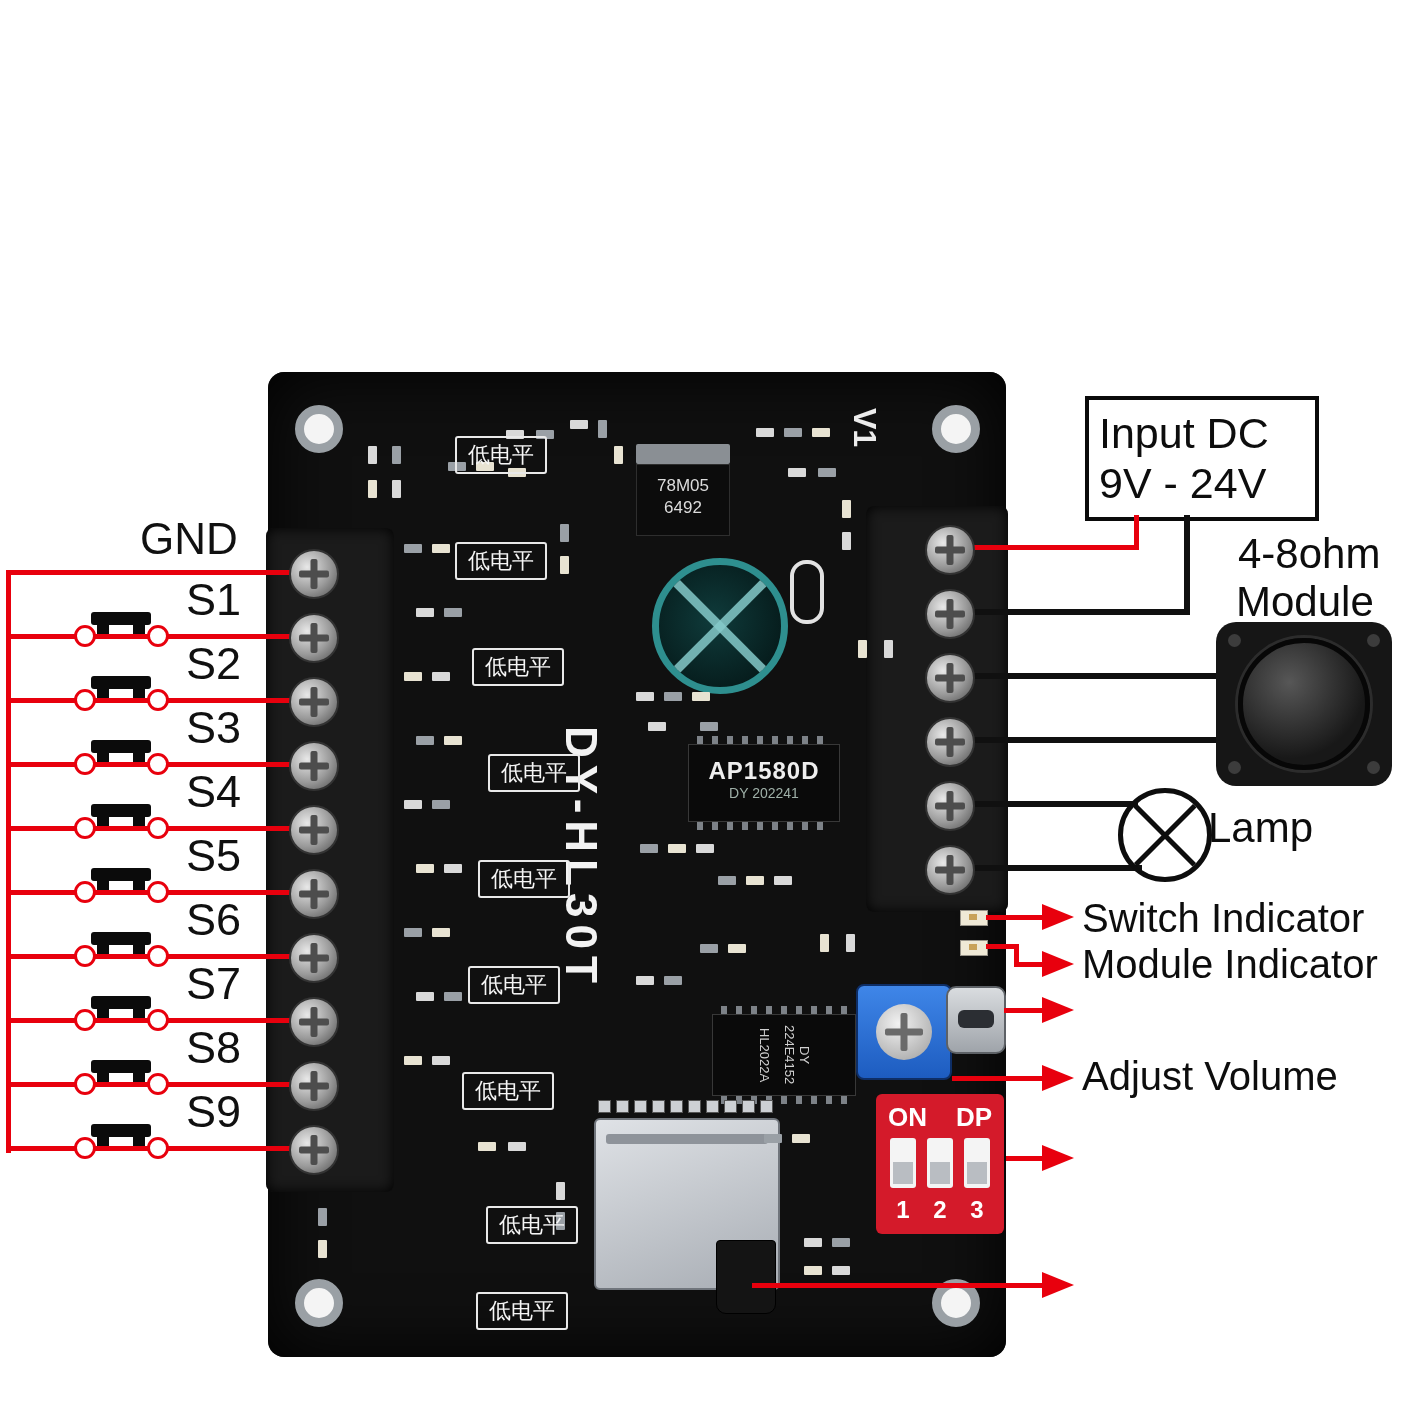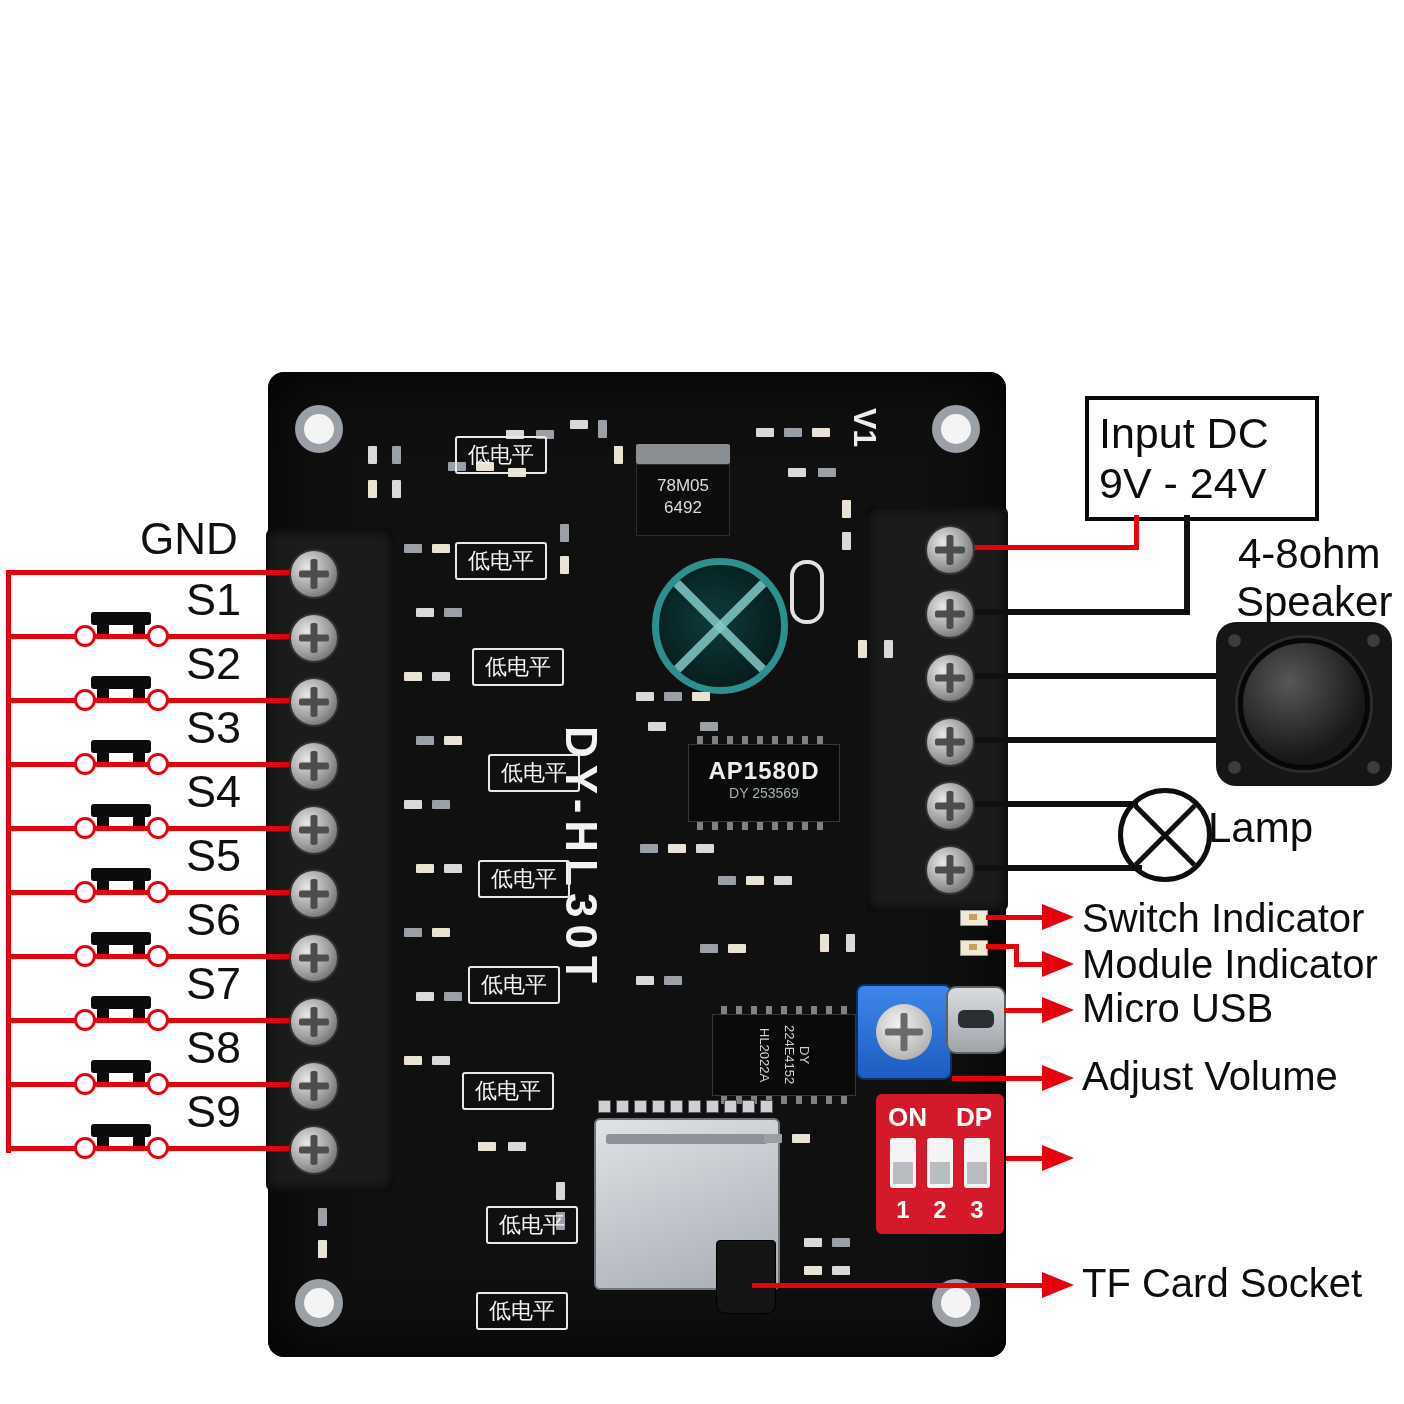--- a/index.html
+++ b/index.html
@@ -122,21 +122,21 @@
   </div>
 
   <div id="cap">
       <i class="r1"></i>
       <i class="r2"></i>
     </div>
   <div id="oval"></div>
 
   <div id="chip1" class="chip">
     <div class="l1">AP1580D</div>
-    <div class="l2">DY 253569</div>
+    <div class="l2">DY 202241</div>
   </div>
 
   <div id="chip2" class="chip">
     <span>HL2022A</span>
     <span>DY 224E4152</span>
   </div>
 
   <div id="model">DY-HL30T</div>
   <div id="v1">V1</div>
 
@@ -172,21 +172,21 @@
     <div>9V - 24V</div>
   </div>
   <div class="wire-v" style="left:1134px;top:515px;height:35px;"></div>
   <div class="wire-h" style="left:946px;top:545px;width:193px;"></div>
   <div class="bwire-h" style="left:946px;top:609px;width:244px;"></div>
   <div class="bwire-v" style="left:1184px;top:515px;height:100px;"></div>
 
   <div class="bwire-h" style="left:946px;top:673px;width:272px;"></div>
   <div class="bwire-h" style="left:946px;top:737px;width:272px;"></div>
   <div class="big-label" style="left:1238px;top:530px;">4-8ohm</div>
-  <div class="big-label" style="left:1236px;top:578px;">Speaker</div>
+  <div class="big-label" style="left:1236px;top:578px;">Module</div>
   <div id="speaker">
     <div class="sh" style="left:12px;top:12px;"></div>
     <div class="sh" style="right:12px;top:12px;"></div>
     <div class="sh" style="left:12px;bottom:12px;"></div>
     <div class="sh" style="right:12px;bottom:12px;"></div>
     <div class="dome"></div>
   </div>
 
   <div class="bwire-h" style="left:946px;top:801px;width:192px;"></div>
   <div class="bwire-h" style="left:946px;top:865px;width:196px;"></div>
@@ -201,32 +201,30 @@
   <div class="ann-text" style="left:1082px;top:896px;">Switch Indicator</div>
 
   <div class="wire-h" style="left:986px;top:944px;width:33px;"></div>
   <div class="wire-v" style="left:1014px;top:944px;height:23px;"></div>
   <div class="wire-h" style="left:1014px;top:962px;width:28px;"></div>
   <div class="arrowhead" style="left:1042px;top:951px;"></div>
   <div class="ann-text" style="left:1082px;top:942px;">Module Indicator</div>
 
   <div class="wire-h" style="left:1004px;top:1008px;width:38px;"></div>
   <div class="arrowhead" style="left:1042px;top:997px;"></div>
-  <div class="ann-text" style="left:1082px;top:986px;">Micro USB</div>
 
   <div class="wire-h" style="left:952px;top:1076px;width:90px;"></div>
   <div class="arrowhead" style="left:1042px;top:1065px;"></div>
   <div class="ann-text" style="left:1082px;top:1054px;">Adjust Volume</div>
 
   <div class="wire-h" style="left:1006px;top:1156px;width:36px;"></div>
   <div class="arrowhead" style="left:1042px;top:1145px;"></div>
 
   <div class="wire-h" style="left:752px;top:1283px;width:290px;"></div>
   <div class="arrowhead" style="left:1042px;top:1272px;"></div>
-  <div class="ann-text" style="left:1082px;top:1261px;">TF Card Socket</div>
 
 <div class="smd-v c0" style="left: 368px; top: 446px;"></div>
     <div class="smd-v c1" style="left: 392px; top: 446px;"></div>
     <div class="smd-v c2" style="left: 368px; top: 480px;"></div>
     <div class="smd-v c0" style="left: 392px; top: 480px;"></div>
     <div class="smd-h c1" style="left: 448px; top: 462px;"></div>
     <div class="smd-h c2" style="left: 476px; top: 462px;"></div>
     <div class="smd-h c0" style="left: 506px; top: 430px;"></div>
     <div class="smd-h c1" style="left: 536px; top: 430px;"></div>
     <div class="smd-h c2" style="left: 508px; top: 468px;"></div>

